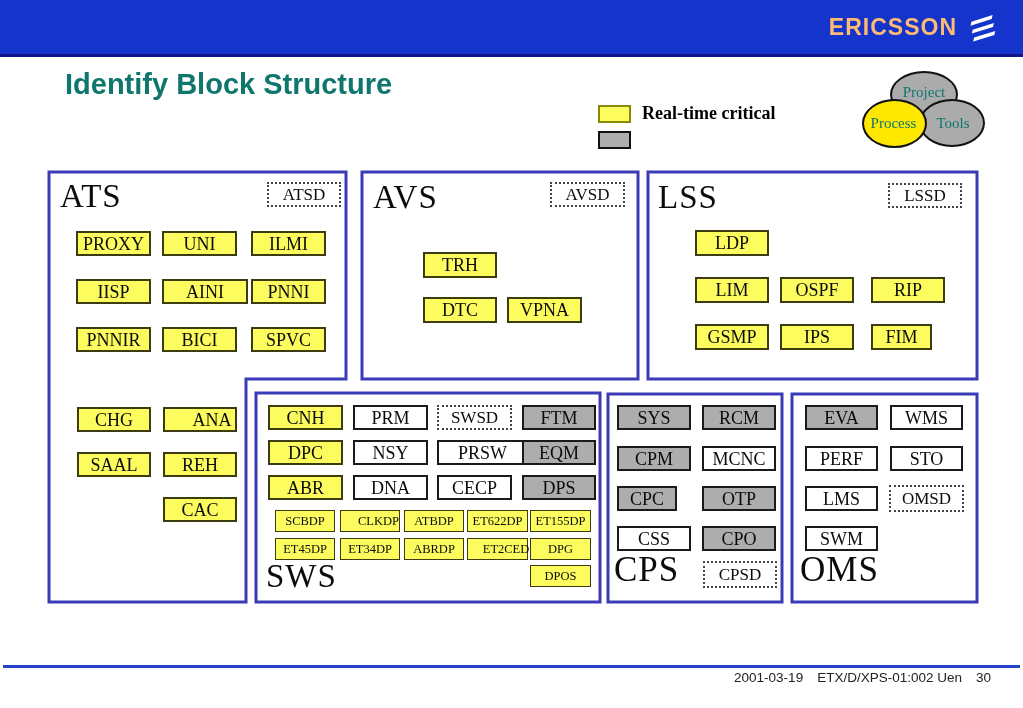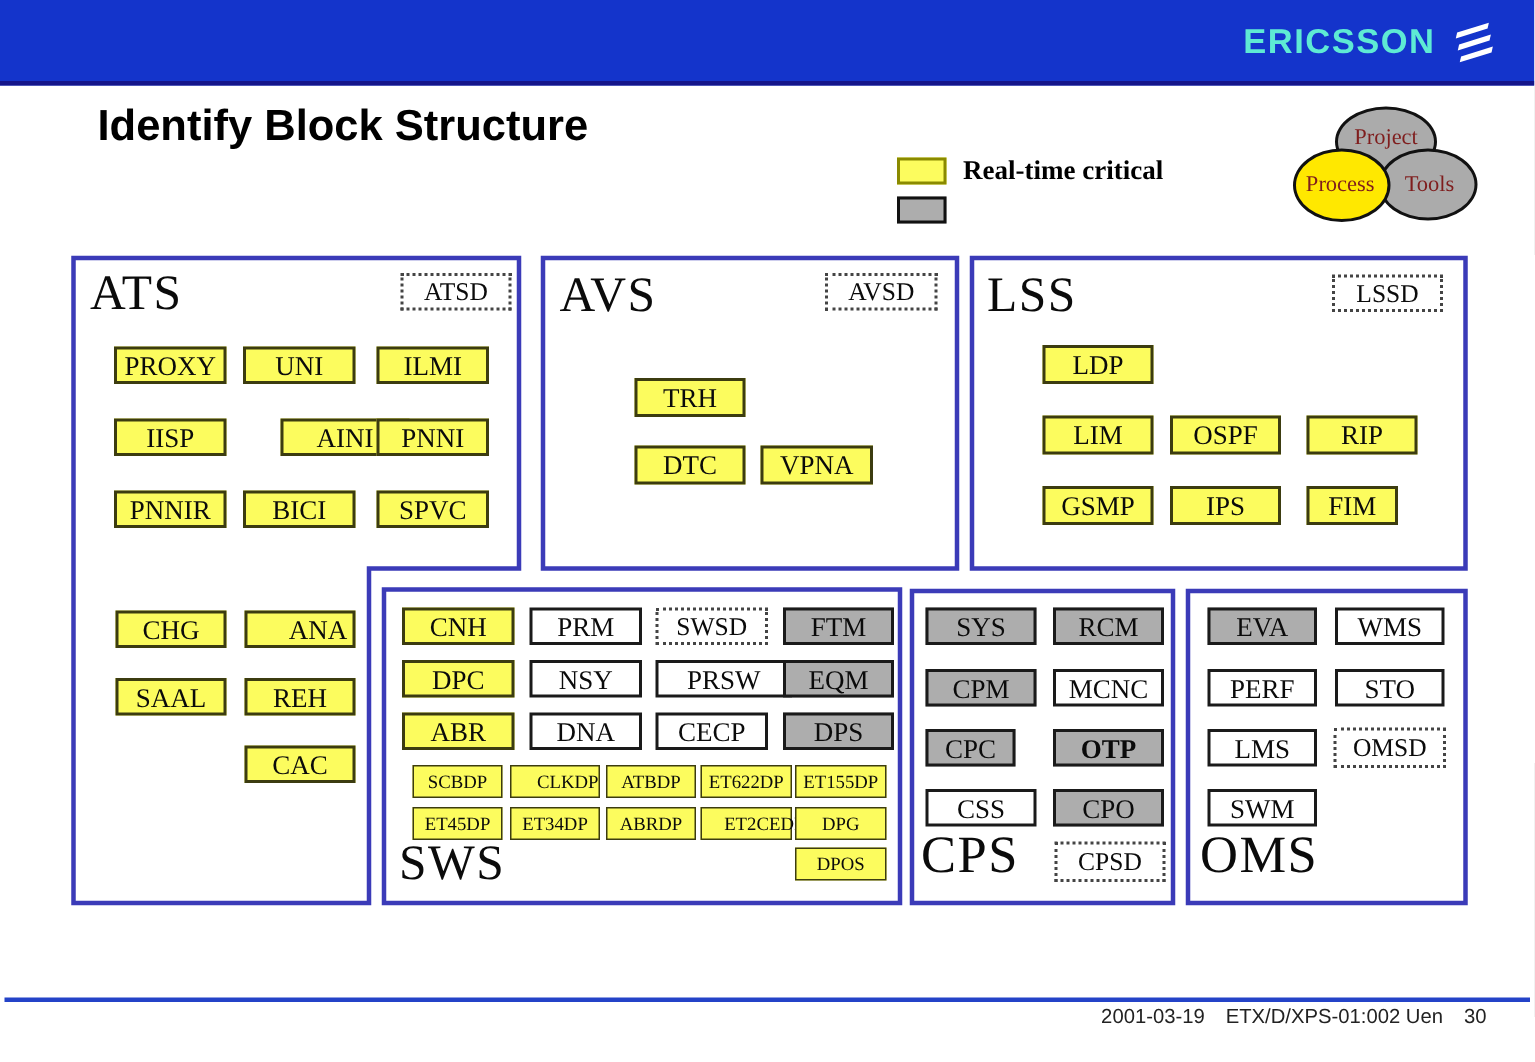--- a/index.html
+++ b/index.html
@@ -4,34 +4,34 @@
 <style>
   html,body{margin:0;padding:0;background:#e8e8e8;}
   .slide{position:relative;width:1023px;height:708px;background:#ffffff;overflow:hidden;
          font-family:"Liberation Serif",serif;}
 
   
   .topbar{position:absolute;left:0;top:0;width:1023px;height:57px;background:#1434CB;
           border-bottom:3px solid #15158A;display:flex;align-items:center;justify-content:flex-end;
           padding-right:26px;box-sizing:border-box;}
   .brand{display:flex;align-items:center;gap:10px;}
-  .brand-word{color:#5eead4;font-family:"Liberation Sans",sans-serif;font-weight:bold;
+  .brand-word{color:#fdba74;font-family:"Liberation Sans",sans-serif;font-weight:bold;
               font-size:23px;letter-spacing:1px;}
 
   
   .page-title{position:absolute;left:65px;top:68px;font-family:"Liberation Sans",sans-serif;
-              font-weight:bold;font-size:29px;color:#000000;}
+              font-weight:bold;font-size:29px;color:#0f766e;}
 
   
   .legend-swatch{position:absolute;width:33px;height:18px;box-sizing:border-box;}
   .legend-label{position:absolute;font-weight:bold;font-size:18px;color:#000;white-space:nowrap;}
 
   
   .venn-ellipse{position:absolute;border:2px solid #111;border-radius:50%;box-sizing:border-box;}
-  .venn-label{position:absolute;font-size:15px;color:#7f1d1d;text-align:center;z-index:6;}
+  .venn-label{position:absolute;font-size:15px;color:#0f766e;text-align:center;z-index:6;}
 
   
   .diagram-svg{position:absolute;left:0;top:0;z-index:0;}
 
   
   .blocktitle{position:absolute;z-index:2;font-size:33px;color:#0b0b0b;letter-spacing:1px;line-height:1;}
 
   
   .box{position:absolute;z-index:2;height:25px;box-sizing:border-box;
        background:#FCFC5E;border:2px solid #3c3c10;
@@ -87,21 +87,21 @@
     <rect x="608" y="394" width="174" height="208" fill="#ffffff" stroke="#3B3BB8" stroke-width="3"></rect>
     <rect x="792" y="394" width="185" height="208" fill="#ffffff" stroke="#3B3BB8" stroke-width="3"></rect>
   </svg>
 
   <div class="blocktitle" style="left:60px;top:180px;">ATS</div>
   <div class="box badge" style="left:267px;top:182px;width:74px;">ATSD</div>
   <div class="box" style="left:76px;top:231px;width:75px;">PROXY</div>
   <div class="box" style="left:162px;top:231px;width:75px;">UNI</div>
   <div class="box" style="left:251px;top:231px;width:75px;">ILMI</div>
   <div class="box" style="left:76px;top:279px;width:75px;">IISP</div>
-  <div class="box" style="left:162px;top:279px;width:86px;margin-left:25px;">AINI</div>
+  <div class="box" style="left:162px;top:279px;width:86px;">AINI</div>
   <div class="box" style="left:251px;top:279px;width:75px;">PNNI</div>
   <div class="box" style="left:76px;top:327px;width:75px;">PNNIR</div>
   <div class="box" style="left:162px;top:327px;width:75px;">BICI</div>
   <div class="box" style="left:251px;top:327px;width:75px;">SPVC</div>
   <div class="box" style="left:77px;top:407px;width:74px;">CHG</div>
   <div class="box" style="left:163px;top:407px;width:74px;padding-left:24px;">ANA</div>
   <div class="box" style="left:77px;top:452px;width:74px;">SAAL</div>
   <div class="box" style="left:163px;top:452px;width:74px;">REH</div>
   <div class="box" style="left:163px;top:497px;width:74px;">CAC</div>
 
@@ -145,21 +145,21 @@
   <div class="box sm" style="left:467px;top:538px;width:61px;padding-left:24px;">ET2CEDP</div>
   <div class="box sm" style="left:530px;top:538px;width:61px;">DPG</div>
   <div class="box sm" style="left:530px;top:565px;width:61px;">DPOS</div>
 
   <div class="blocktitle" style="left:614px;top:552px;font-size:35px;">CPS</div>
   <div class="box gray" style="left:617px;top:405px;width:74px;">SYS</div>
   <div class="box gray" style="left:702px;top:405px;width:74px;">RCM</div>
   <div class="box gray" style="left:617px;top:446px;width:74px;">CPM</div>
   <div class="box white" style="left:702px;top:446px;width:74px;">MCNC</div>
   <div class="box gray" style="left:617px;top:486px;width:60px;">CPC</div>
-  <div class="box gray" style="left:702px;top:486px;width:74px;font-weight:bold;">OTP</div>
+  <div class="box gray" style="left:702px;top:486px;width:74px;">OTP</div>
   <div class="box white" style="left:617px;top:526px;width:74px;">CSS</div>
   <div class="box gray" style="left:702px;top:526px;width:74px;">CPO</div>
   <div class="box badge" style="left:703px;top:561px;width:74px;height:27px;">CPSD</div>
 
   <div class="blocktitle" style="left:800px;top:552px;font-size:35px;">OMS</div>
   <div class="box gray" style="left:805px;top:405px;width:73px;">EVA</div>
   <div class="box white" style="left:890px;top:405px;width:73px;">WMS</div>
   <div class="box white" style="left:805px;top:446px;width:73px;">PERF</div>
   <div class="box white" style="left:890px;top:446px;width:73px;">STO</div>
   <div class="box white" style="left:805px;top:486px;width:73px;">LMS</div>

